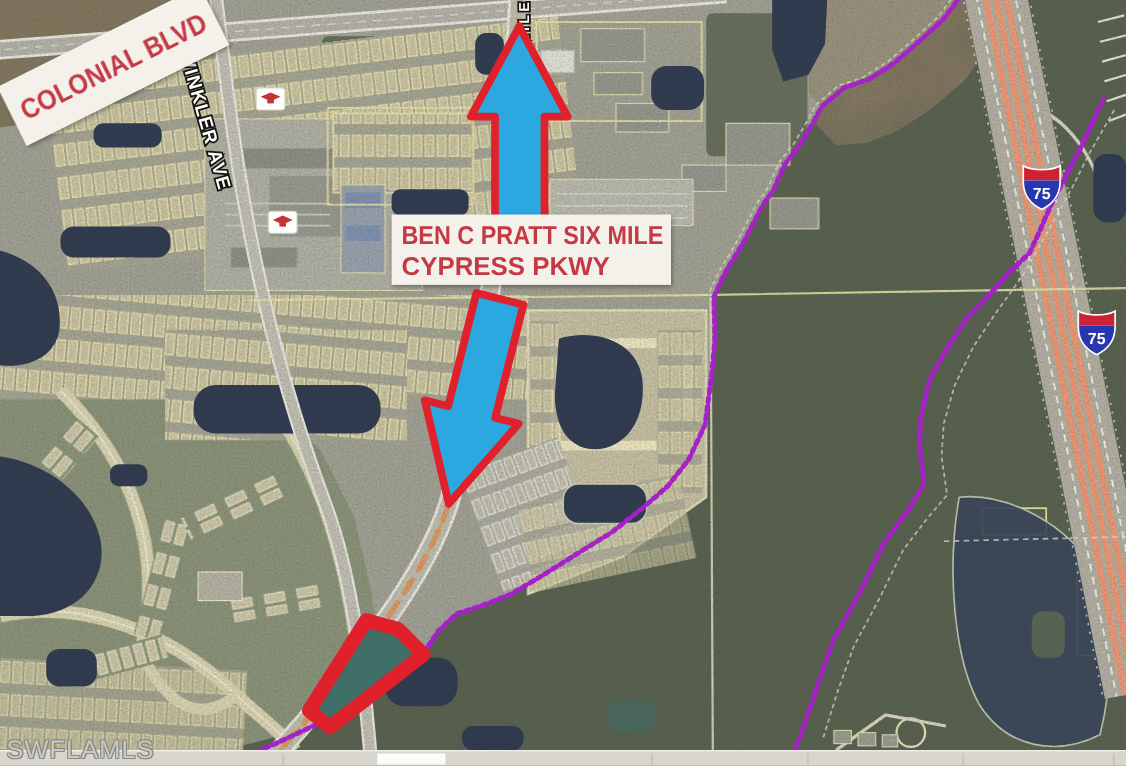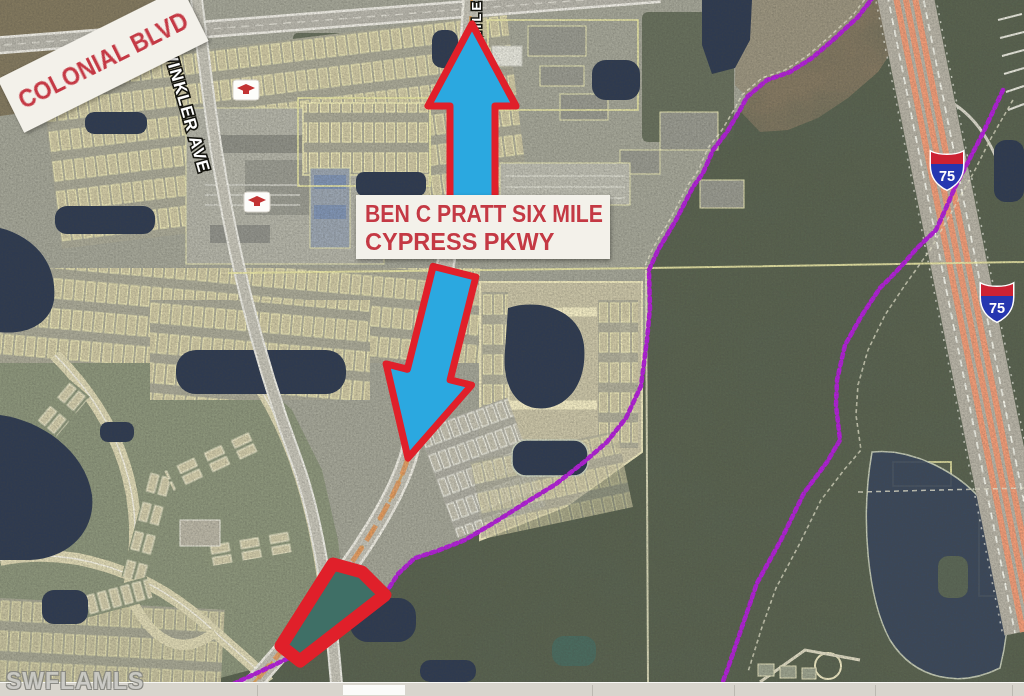--- a/index.html
+++ b/index.html
@@ -20,21 +20,21 @@
   .shield-w{fill:#ffffff;}
   .shield-b{fill:var(--shield-blue);}
   .shield-r{fill:var(--shield-red);}
   .shield-t{fill:#ffffff;font-weight:bold;text-anchor:middle;}
   .bldg{fill:#97988e;stroke:#e8e5b2;stroke-width:1;}
   .ylot{fill:none;stroke:var(--parcel-yellow);stroke-width:1.6;}
   .statusbar{position:absolute;left:0;top:682px;width:1024px;height:14px;
              background:#d8d5cd;border-top:1px solid #f7f7f4;box-sizing:border-box;}
   .sb-div{position:absolute;top:2px;width:1px;height:11px;background:#bcb9b1;}
   .sb-thumb{position:absolute;left:343px;top:2px;width:62px;height:10px;background:#fbfbf9;}
-  .watermark{position:absolute;left:6px;top:668px;z-index:6;font-size:23px;font-weight:bold;
+  .watermark{position:absolute;left:6px;top:668px;z-index:6;font-size:23px;font-weight:normal;
              letter-spacing:1px;color:var(--watermark-gray);
              text-shadow:-1px -1px 0 #85857f,1px -1px 0 #85857f,-1px 1px 0 #85857f,1px 1px 0 #85857f;
              opacity:.92;}
   svg text{font-family:"Liberation Sans",sans-serif;}
 </style>
 </head>
 <body>
 
 <div class="stage">
 <svg class="map" width="1024" height="682" viewBox="0 0 1024 682">

